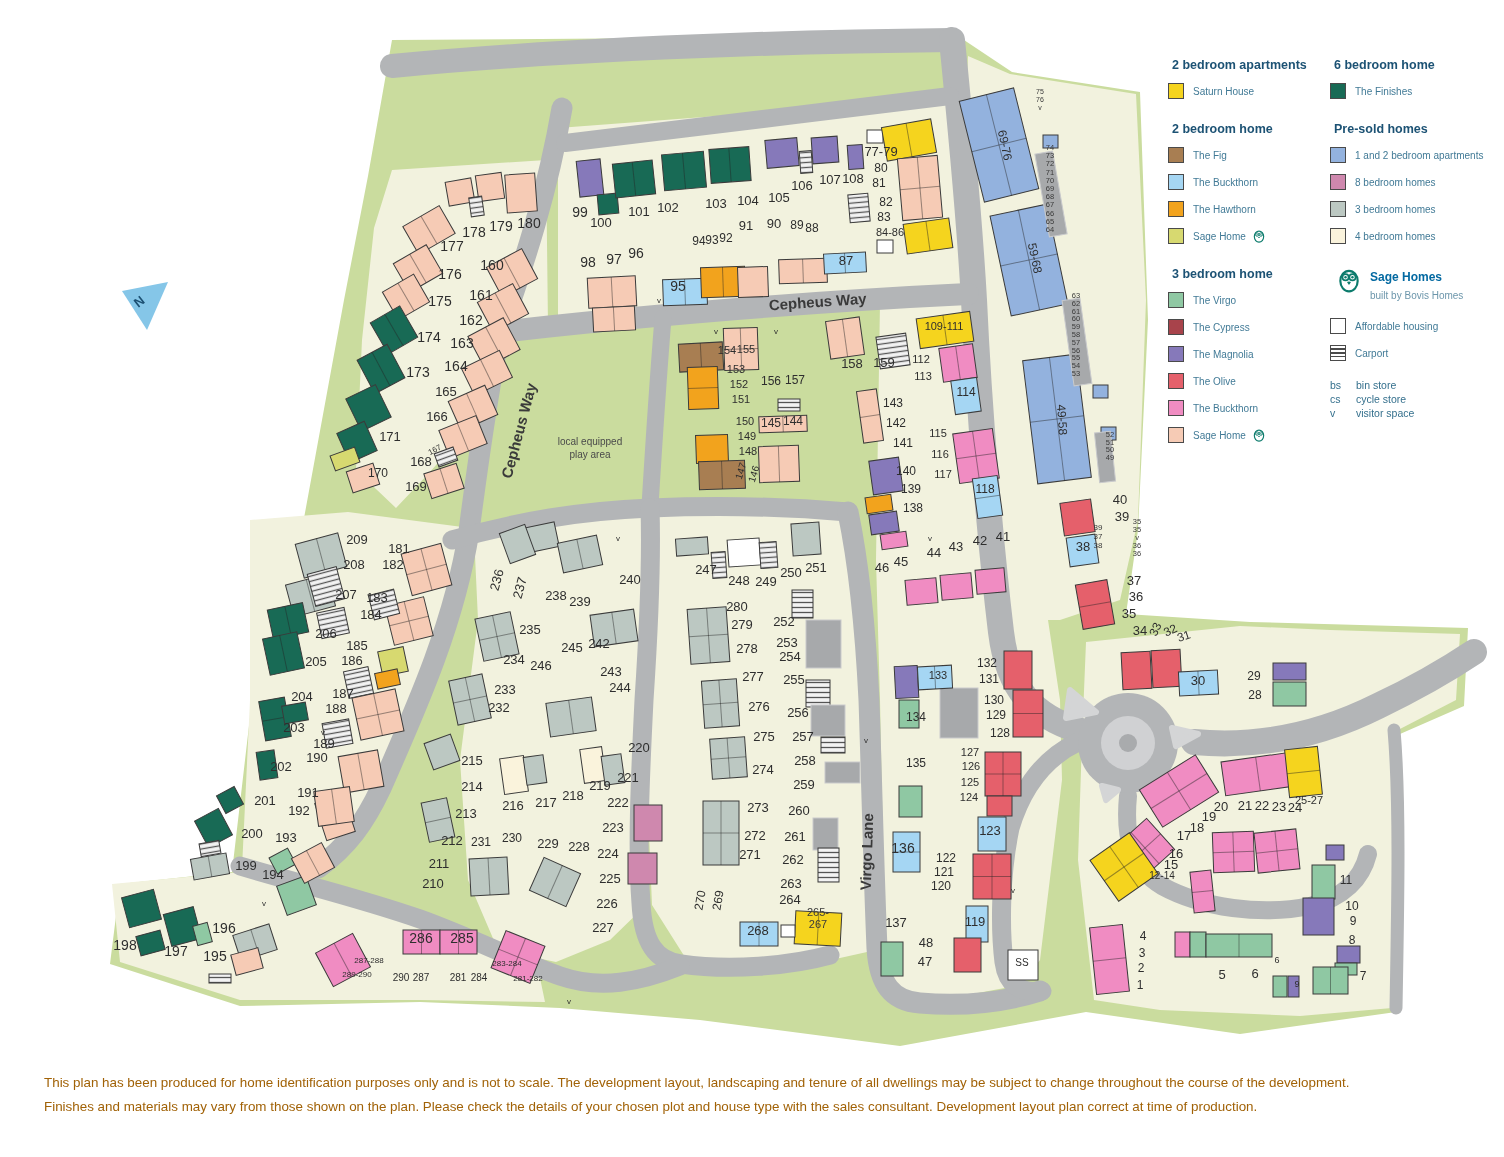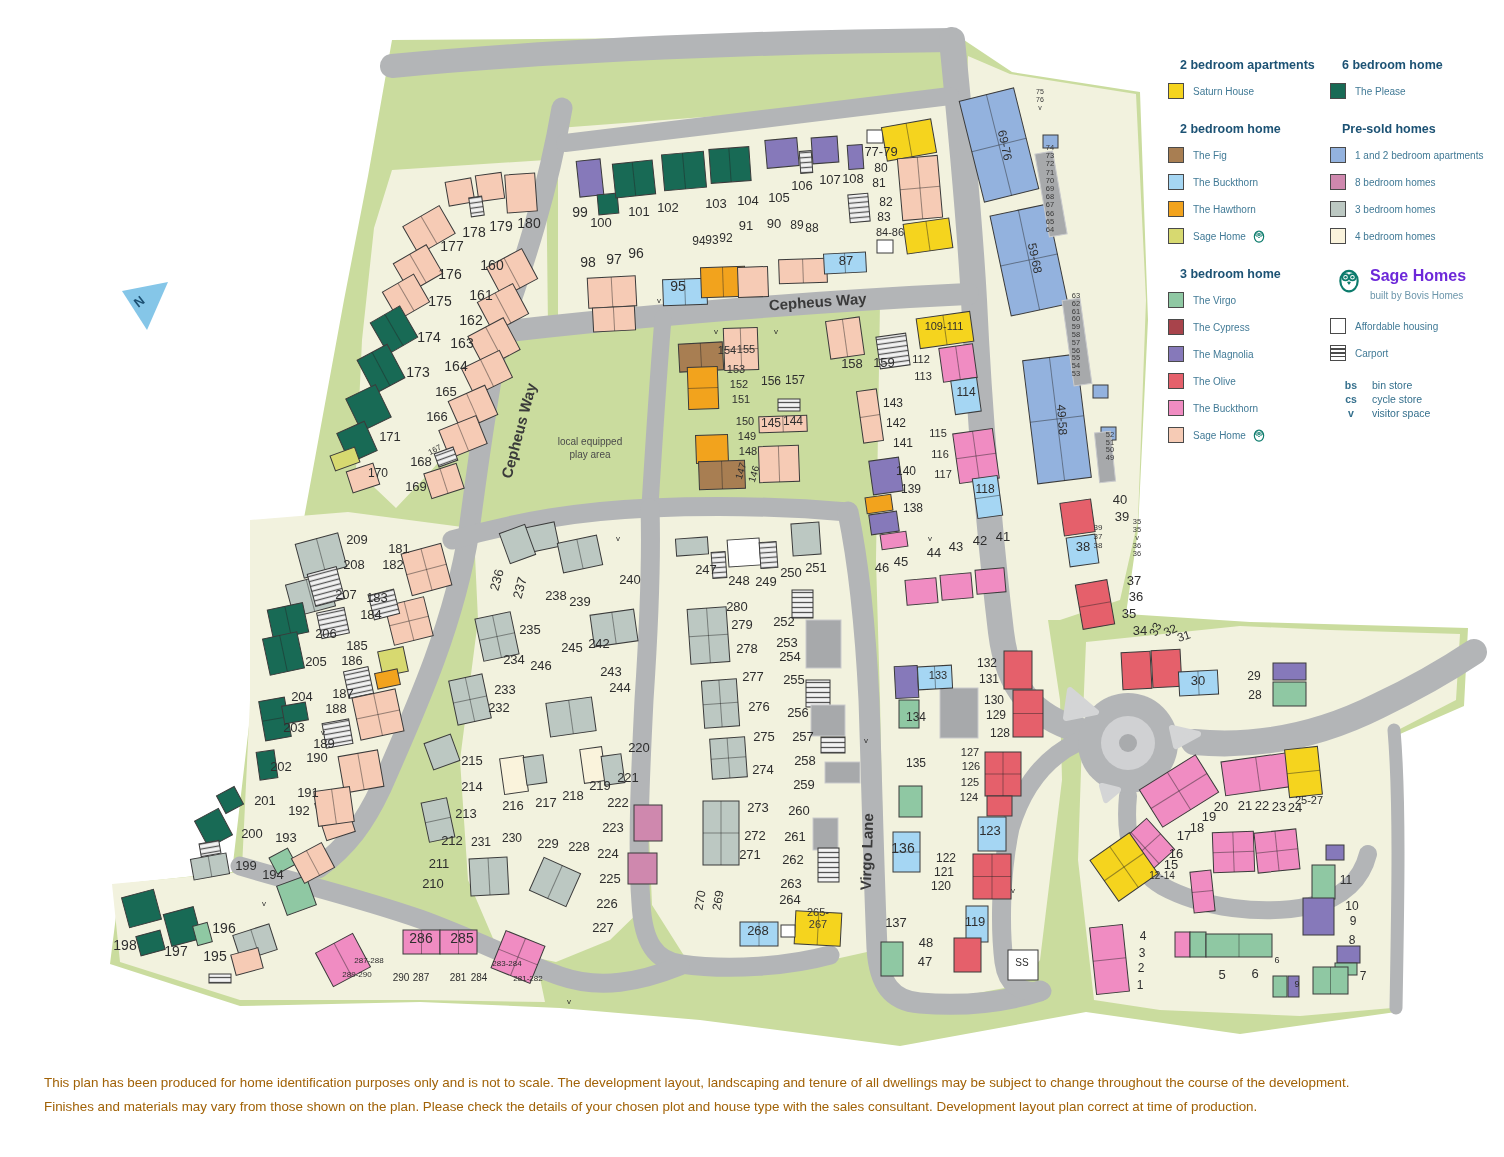--- a/index.html
+++ b/index.html
@@ -4,32 +4,32 @@
 <style>
   html,body{margin:0;padding:0;background:#ffffff;}
   body{font-family:"Liberation Sans", sans-serif;}
   #page{position:relative;width:1504px;height:1157px;background:#fff;overflow:hidden;}
   #plan{position:absolute;left:0;top:0;}
   #plan text{font-family:"Liberation Sans", sans-serif;}
   #legend{position:absolute;left:1168px;top:58px;width:330px;color:#417a96;}
   #legend .col{position:absolute;top:0;width:160px;}
   #legend .col1{left:0;}
   #legend .col2{left:162px;width:168px;}
-  #legend h3{font-size:12.5px;color:#1c5274;margin:0 0 10px 12px;font-weight:bold;}
+  #legend h3{font-size:12.5px;color:#1c5274;margin:0 0 10px 4px;font-weight:bold;}
   #legend .sec{margin-bottom:22px;}
   #legend .row{display:flex;align-items:center;margin:0 0 9px 0;min-height:18px;}
   #legend .sw{width:16px;height:16px;border:1.4px solid #4a4a4a;margin-right:9px;flex:0 0 auto;box-sizing:border-box;}
   #legend .sw.carp{background:repeating-linear-gradient(to bottom,#ffffff 0 2.5px,#4a4a4a 2.5px 3.8px);}
   #legend .lbl{font-size:10px;color:#417a96;}
   #legend .owl{margin-left:6px;display:inline-block;}
   #legend .sage-head{display:flex;align-items:flex-start;margin-bottom:14px;}
-  #legend .sage-head .t1{font-size:16px;color:#6d28d9;font-weight:bold;}
+  #legend .sage-head .t1{font-size:12px;color:#0369a1;font-weight:bold;}
   #legend .sage-head .t2{font-size:10px;color:#6c96ab;}
   #legend .abbr{font-size:10.5px;color:#35708d;margin:2px 0;}
-  #legend .abbr b{display:inline-block;width:42px;font-weight:bold;text-align:center;}
+  #legend .abbr b{display:inline-block;width:26px;font-weight:normal;}
   #footer{position:absolute;left:44px;top:1071px;width:1430px;color:#a16207;font-size:13.4px;line-height:24px;}
 </style>
 </head>
 <body>
 
 <div id="page">
   <svg id="plan" width="1504" height="1157" viewBox="0 0 1504 1157">
     <defs>
       <pattern id="carpPat" width="6" height="5" patternUnits="userSpaceOnUse">
         <rect width="6" height="5" fill="#f3f3f3"></rect>
@@ -1154,21 +1154,21 @@
       <path d="M10.8,13.6 L12,15.4 L13.2,13.6" fill="none" stroke="#0c7b6c" stroke-width="1.4"></path>
     </svg>
           </div>
         </div>
       </div>
       <div class="col col2">
         <div class="sec">
           <h3>6 bedroom home</h3>
           <div class="row">
             <span class="sw" style="background: rgb(24, 106, 85);"></span>
-            <span class="lbl">The Please</span>
+            <span class="lbl">The Finishes</span>
           </div>
         </div>
         <div class="sec">
           <h3>Pre-sold homes</h3>
           <div class="row">
             <span class="sw" style="background: rgb(147, 178, 222);"></span>
             <span class="lbl">1 and 2 bedroom apartments</span>
           </div>
           <div class="row">
             <span class="sw" style="background: rgb(207, 136, 174);"></span>

